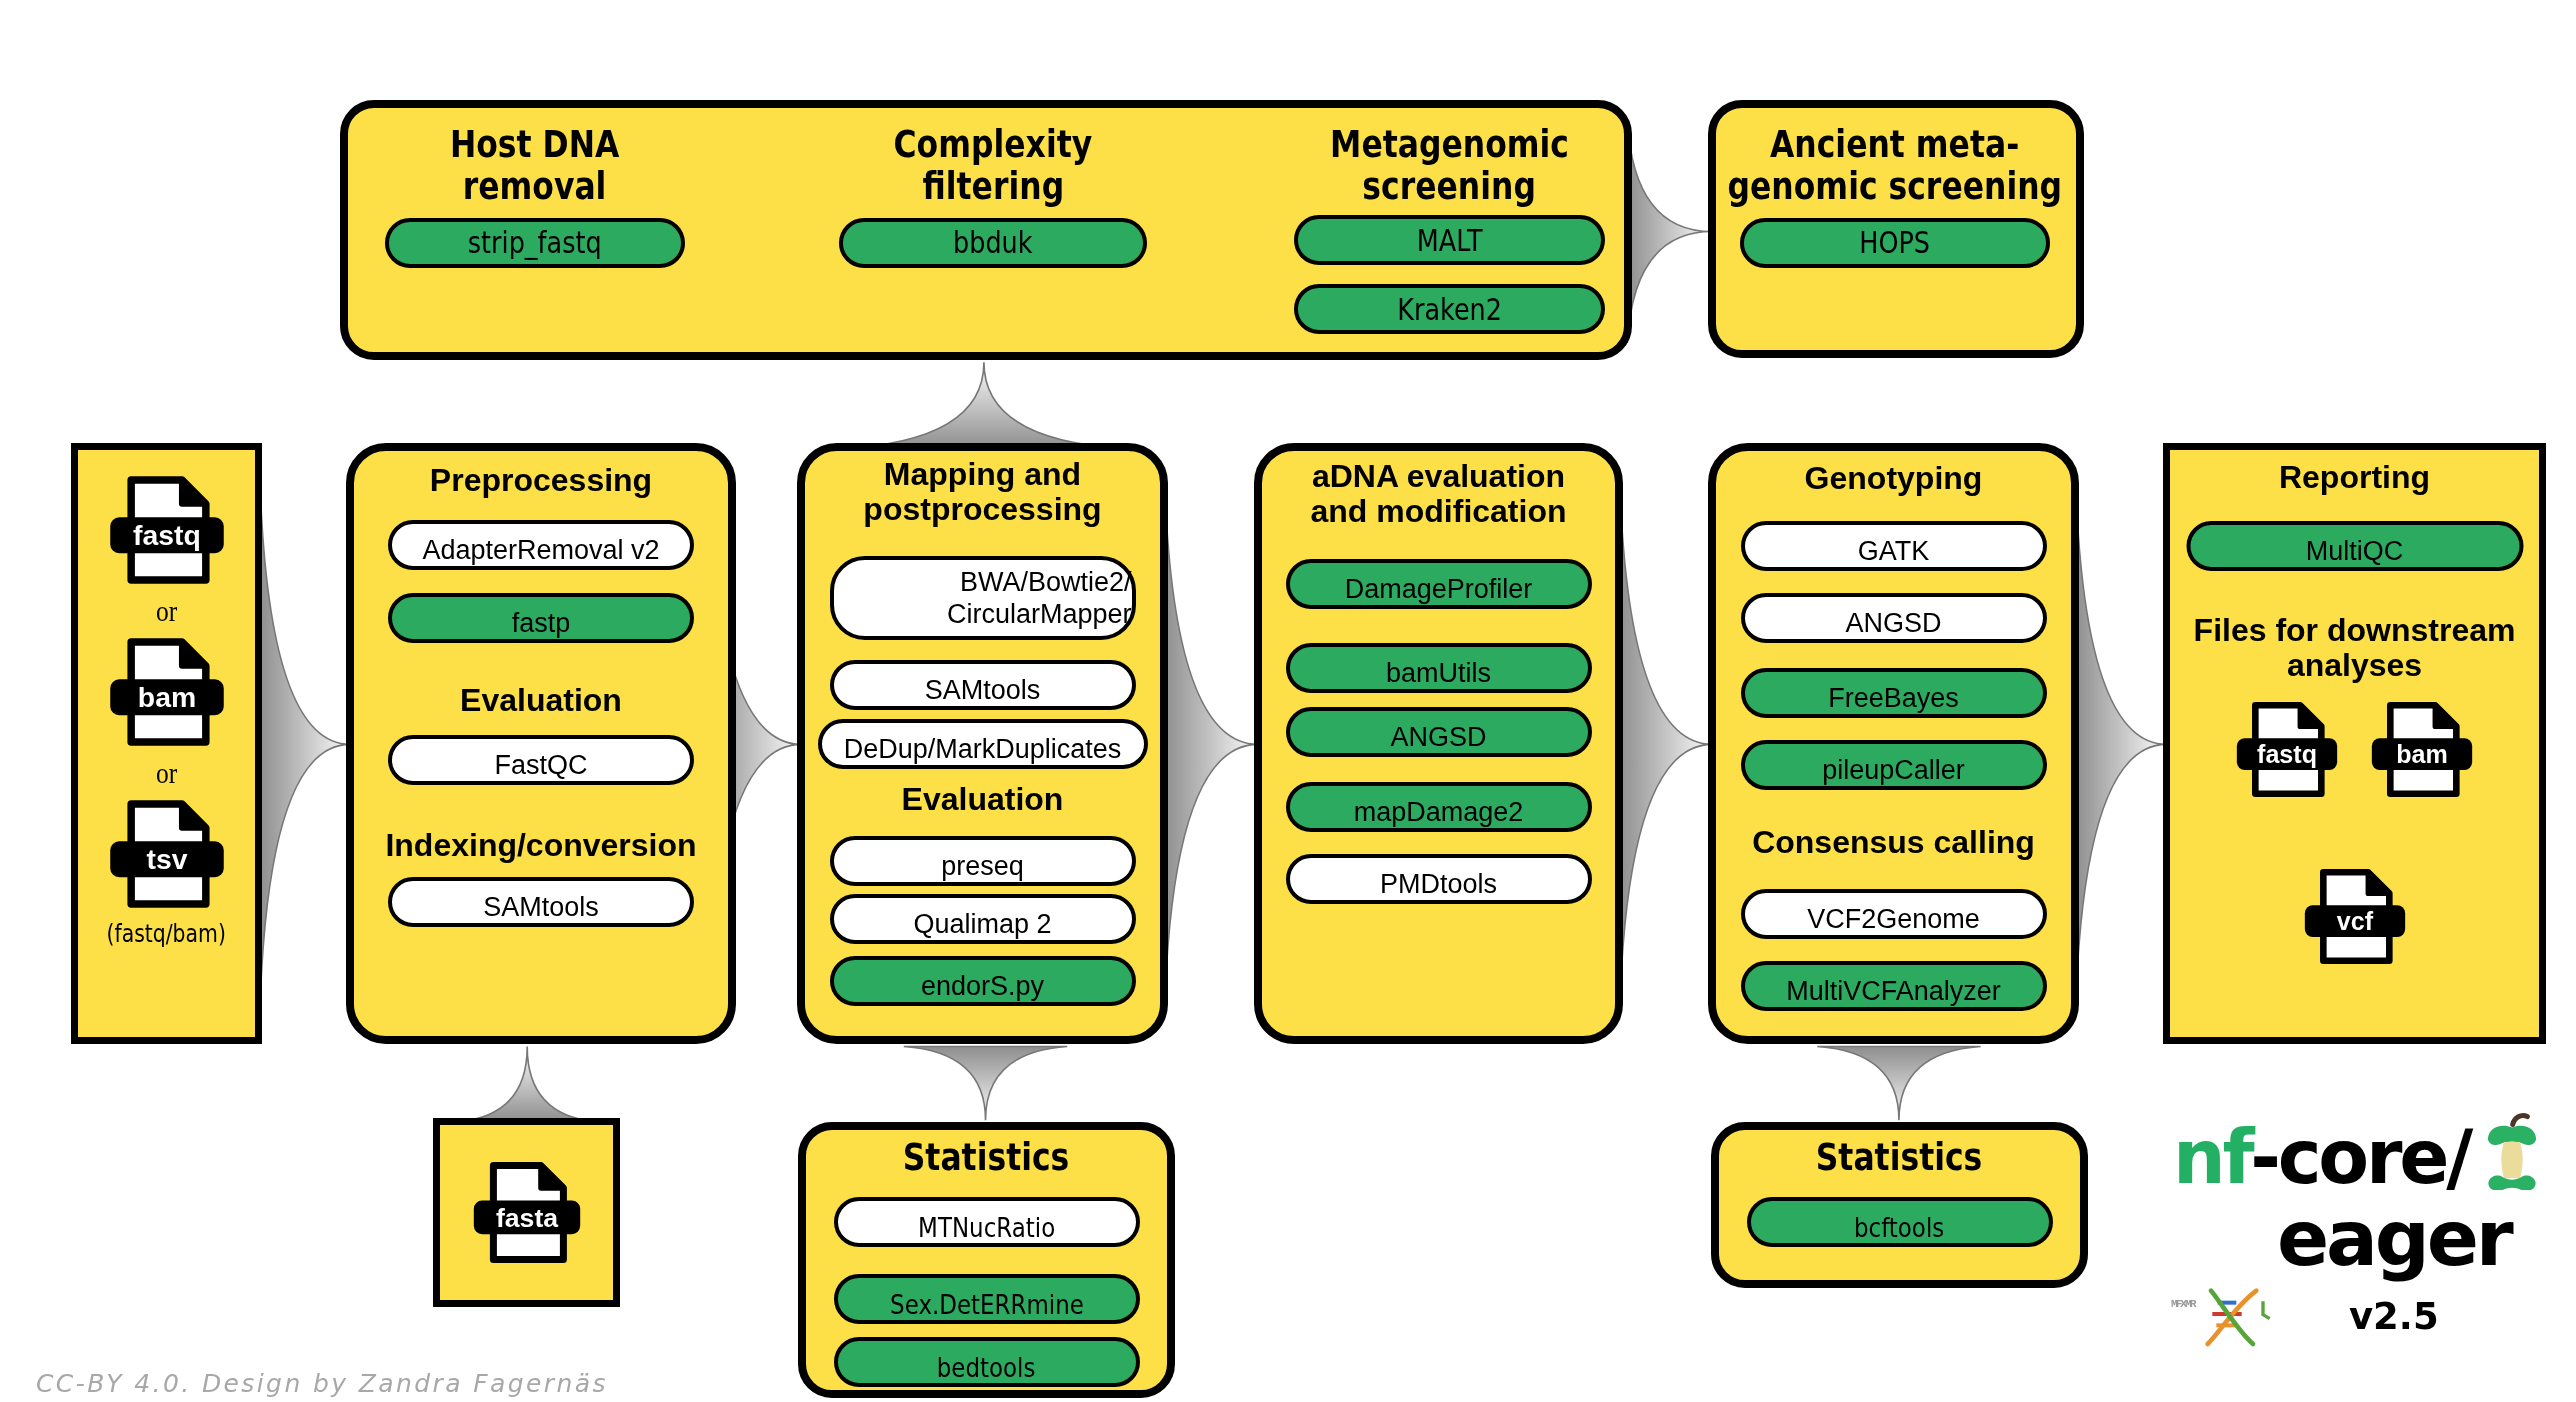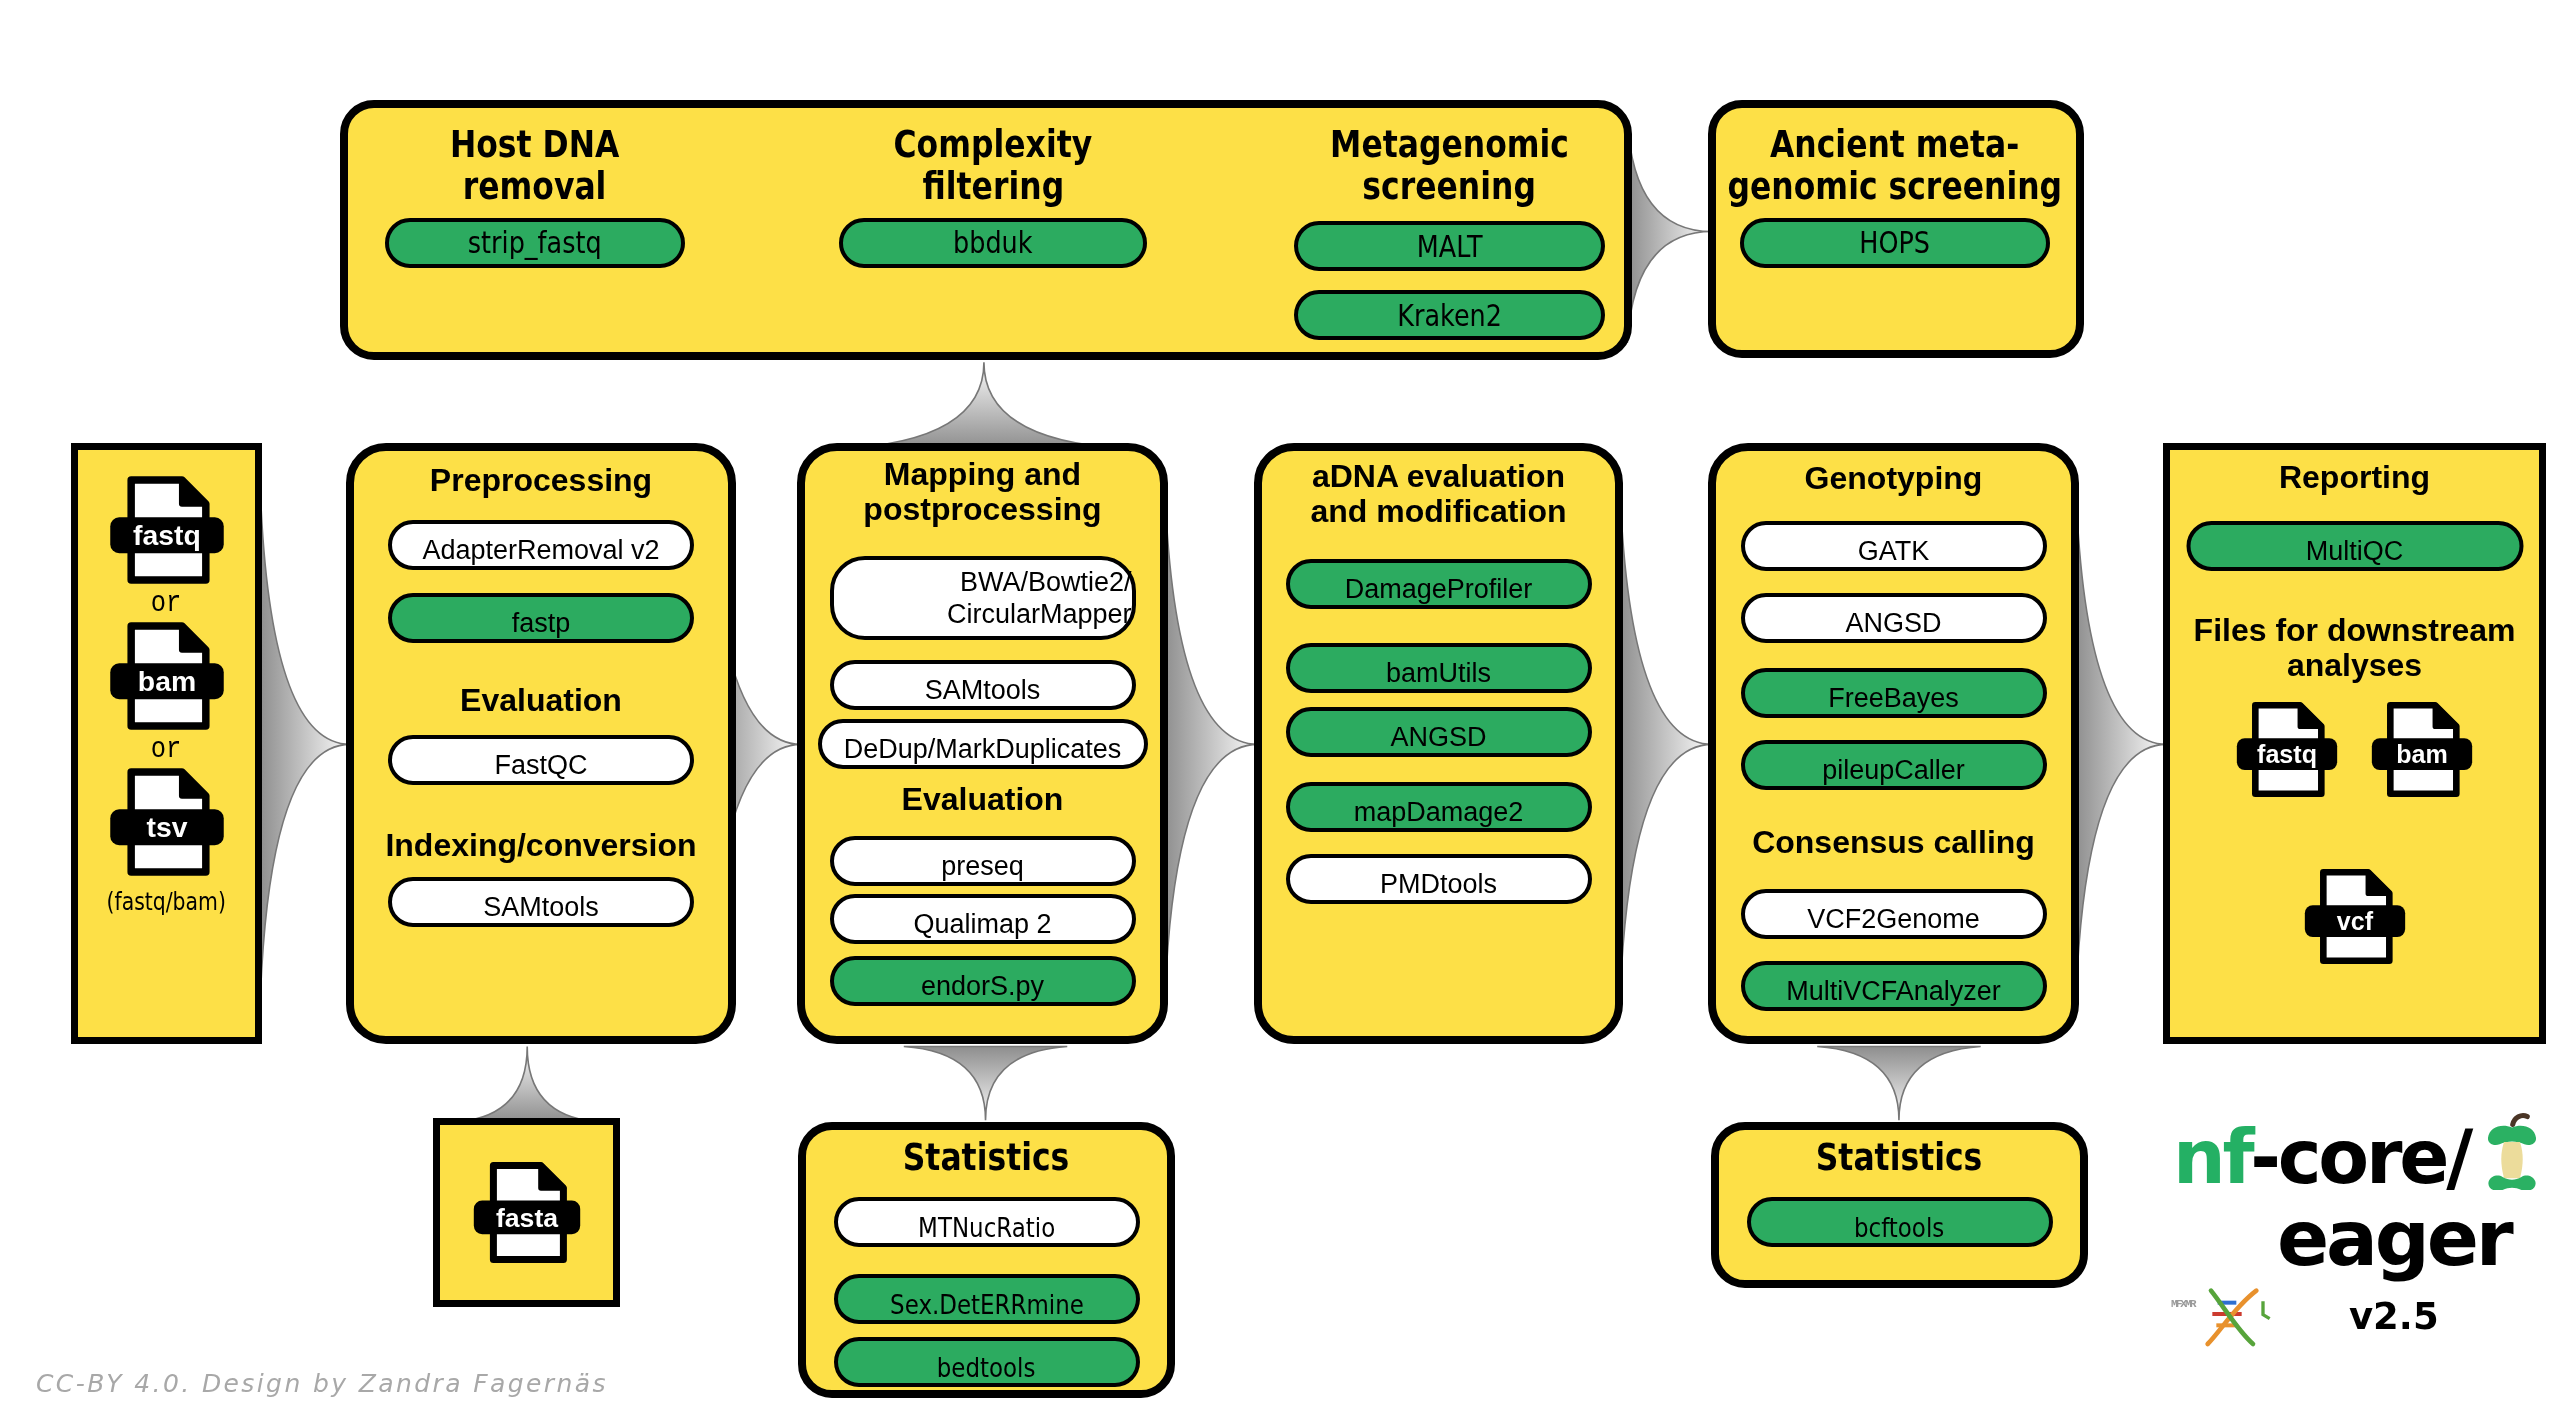--- a/index.html
+++ b/index.html
@@ -21,21 +21,21 @@
   .cond{font-family:"DejaVu Sans",sans-serif;}
   .sq{display:inline-block;transform:scaleX(.85);transform-origin:50% 50%;white-space:nowrap;}
   .th{font-family:"DejaVu Sans",sans-serif;font-weight:bold;font-size:37px;line-height:42px;text-align:center;}
   .tgroup{position:absolute;top:16px;display:flex;flex-direction:column;align-items:center;}
   .tpill{width:100%;font-family:"DejaVu Sans",sans-serif;font-size:30px;}
   
   .fileicon{display:block;}
   .fileicon text{font-family:"Liberation Sans",sans-serif;font-weight:bold;fill:#fff;}
   
   #inputbox{display:flex;flex-direction:column;align-items:center;padding-top:24px;}
-  .ortext{font-family:Liberation Mono, monospace;font-size:30px;margin:0 0;}
+  .ortext{font-family:Liberation Serif, serif;font-size:30px;margin:8px 0;}
   .caption{font-family:"DejaVu Sans",sans-serif;font-size:24px;margin-top:9.6px;}
   
   #logo{position:absolute;z-index:1;}
   .l1{position:absolute;left:0;top:0;font-family:"DejaVu Sans",sans-serif;font-weight:bold;
       font-size:74px;letter-spacing:-3.2px;line-height:74px;}
   .l1 .nf{color:#24B064;}
   .l2{position:absolute;left:104px;top:80px;font-family:"DejaVu Sans",sans-serif;font-weight:bold;
       font-size:77px;letter-spacing:-3.2px;line-height:77px;}
   .l3{position:absolute;left:176px;top:175px;font-family:"DejaVu Sans",sans-serif;font-weight:bold;font-size:37px;}
   .apple{position:absolute;left:306px;top:-9.6px;}
@@ -92,21 +92,21 @@
       </div>
       <div class="pill green tpill" style="margin-top:9.6px">
         <span class="sq">bbduk</span>
         </div>
     </div>
     <div class="tgroup" style="left:946px;width:311px">
       <div class="th">
         <div><span class="sq">Metagenomic</span></div>
         <div><span class="sq">screening</span></div>
       </div>
-      <div class="pill green tpill" style="margin-top:13px">
+      <div class="pill green tpill" style="margin-top:7px">
         <span class="sq">MALT</span>
         </div>
       <div class="pill green tpill" style="margin-top:19px">
         <span class="sq">Kraken2</span>
         </div>
     </div>
   </div>
 
   <div class="box r42" style="left:1708px;top:100px;width:376px;height:258px">
     <div class="tgroup" style="left:24px;width:310px">

